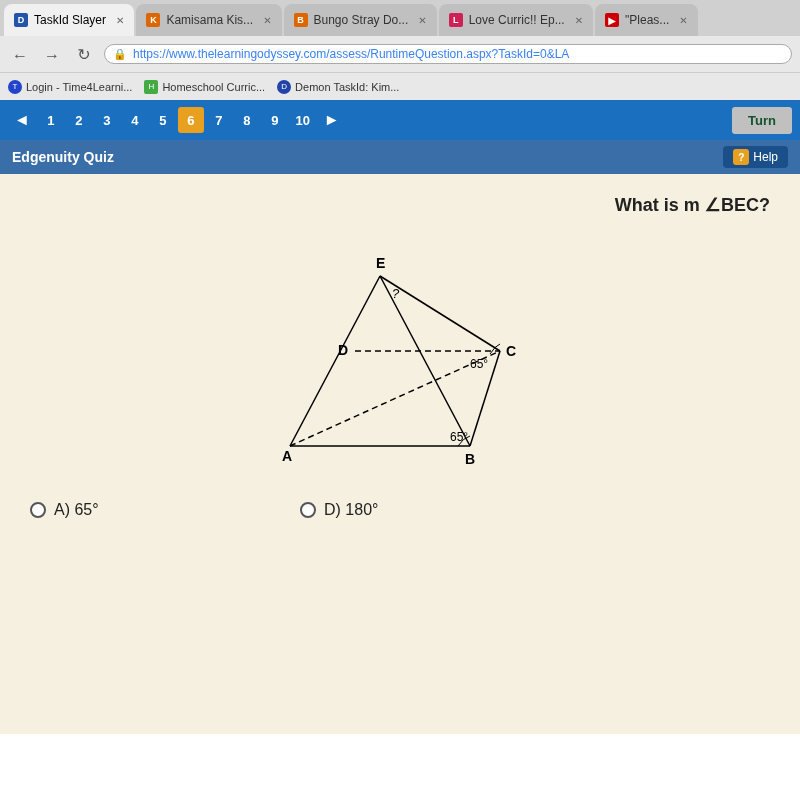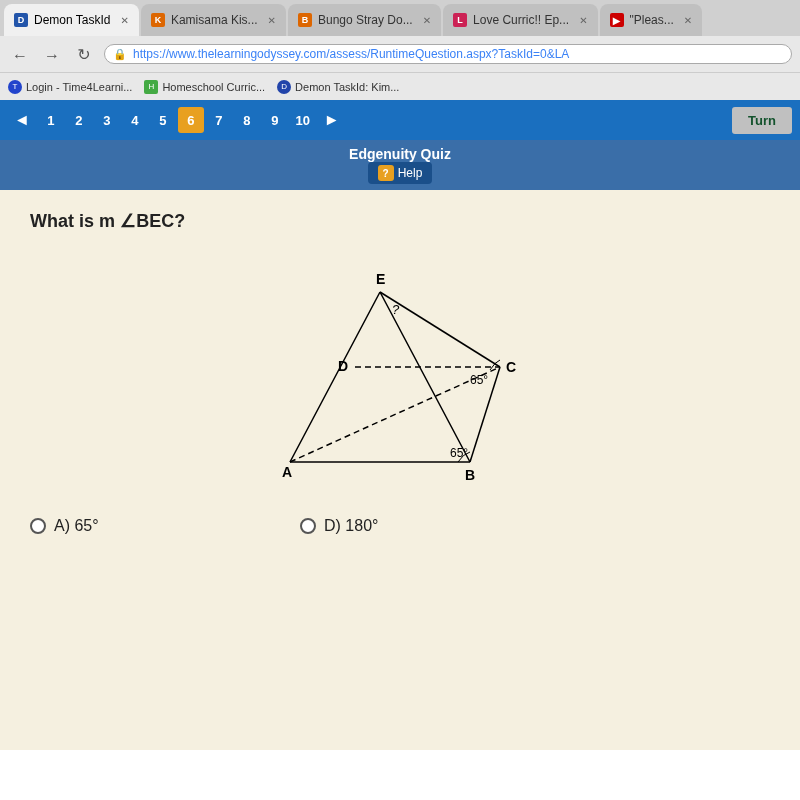--- a/index.html
+++ b/index.html
@@ -175,21 +175,20 @@
     
     .quiz-header {
       background: #3a6ea8;
       color: white;
       padding: 6px 12px;
       display: flex;
       align-items: center;
       justify-content: space-between;
       font-size: 14px;
       font-weight: bold;
-      flex-direction: column;
     }
     .help-btn {
       background: #1a4f8a;
       border: none;
       color: white;
       padding: 3px 10px;
       border-radius: 4px;
       font-size: 12px;
       cursor: pointer;
       display: flex;
@@ -207,20 +206,21 @@
       justify-content: center;
       font-size: 10px;
       font-weight: bold;
     }
 
     
     .quiz-content {
       background: #f5f0e0;
       padding: 20px 30px;
       min-height: 560px;
+      text-align: right;
     }
     .question-text {
       font-size: 18px;
       font-weight: bold;
       margin-bottom: 20px;
       color: #222;
     }
 
     
     .diagram-container {
@@ -261,21 +261,21 @@
     .fav-blue { background: #2255aa; }
     .fav-orange { background: #dd6600; }
   </style>
 </head>
 <body>
 
 <div class="browser-chrome">
   <div class="tab-bar">
     <div class="tab active">
       <div class="tab-favicon fav-blue" style="display:flex;align-items:center;justify-content:center;color:white;font-size:9px;font-weight:bold;">D</div>
-      <span class="tab-label">Demon TaskId</span>
+      <span class="tab-label">TaskId Slayer</span>
       <span class="tab-close">✕</span>
     </div>
     <div class="tab">
       <div class="tab-favicon fav-orange" style="display:flex;align-items:center;justify-content:center;color:white;font-size:9px;font-weight:bold;">K</div>
       <span class="tab-label">Kamisama Kis...</span>
       <span class="tab-close">✕</span>
     </div>
     <div class="tab">
       <div class="tab-favicon" style="background:#dd6600;display:flex;align-items:center;justify-content:center;color:white;font-size:9px;font-weight:bold;width:14px;height:14px;border-radius:2px;">B</div>
       <span class="tab-label">Bungo Stray Do...</span>

